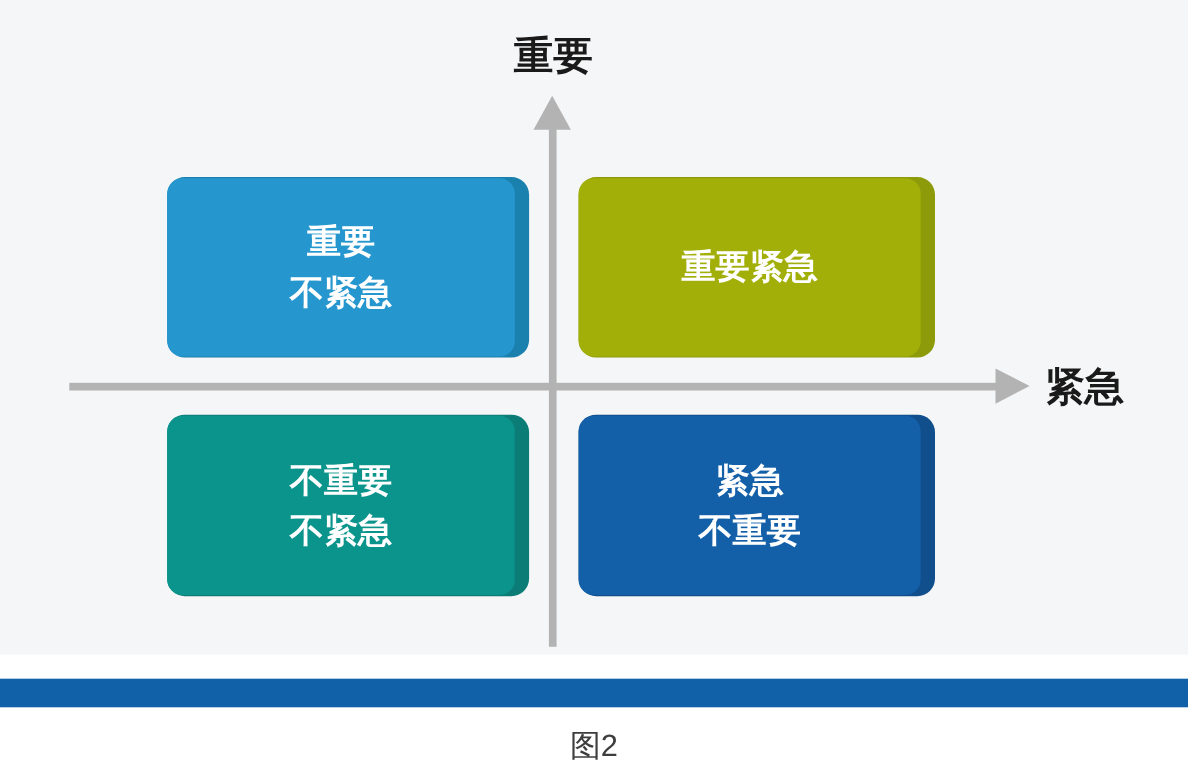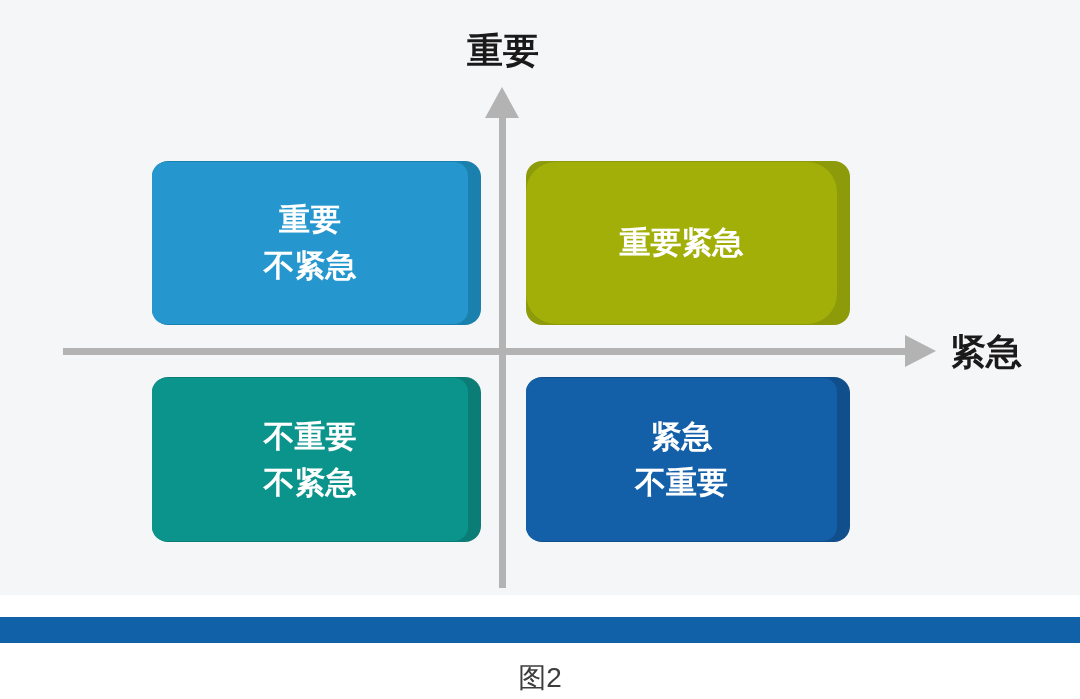--- a/index.html
+++ b/index.html
@@ -120,21 +120,21 @@
     <div class="axis-label x">紧急</div>
 
     <div class="card tl" style="background-color: rgb(26, 128, 174);">
       <div class="face" style="background-color: rgb(38, 151, 206);">
         <span class="line">重要</span>
         <span class="line">不紧急</span>
       </div>
     </div>
 
     <div class="card tr" style="background-color: rgb(141, 154, 10);">
-      <div class="face" style="background-color: rgb(162, 175, 9); border-radius: 30px;">
+      <div class="face" style="background-color: rgb(162, 175, 9);">
         <span class="line">重要紧急</span>
       </div>
     </div>
 
     <div class="card bl" style="background-color: rgb(12, 125, 118);">
       <div class="face" style="background-color: rgb(10, 148, 140);">
         <span class="line">不重要</span>
         <span class="line">不紧急</span>
       </div>
     </div>

